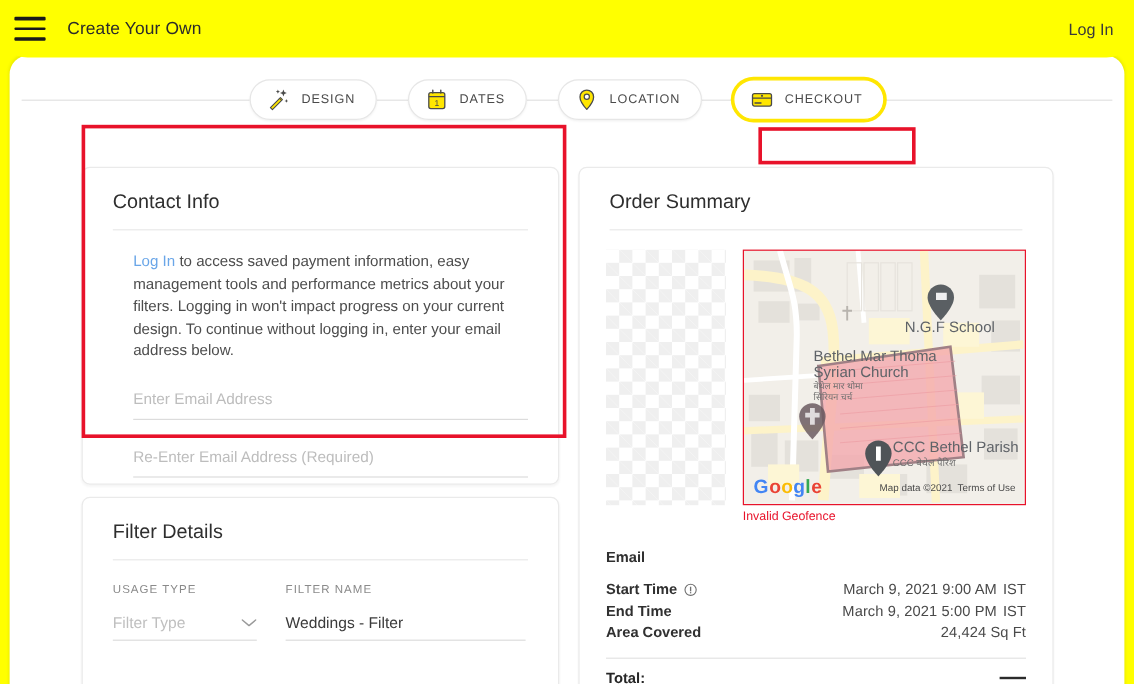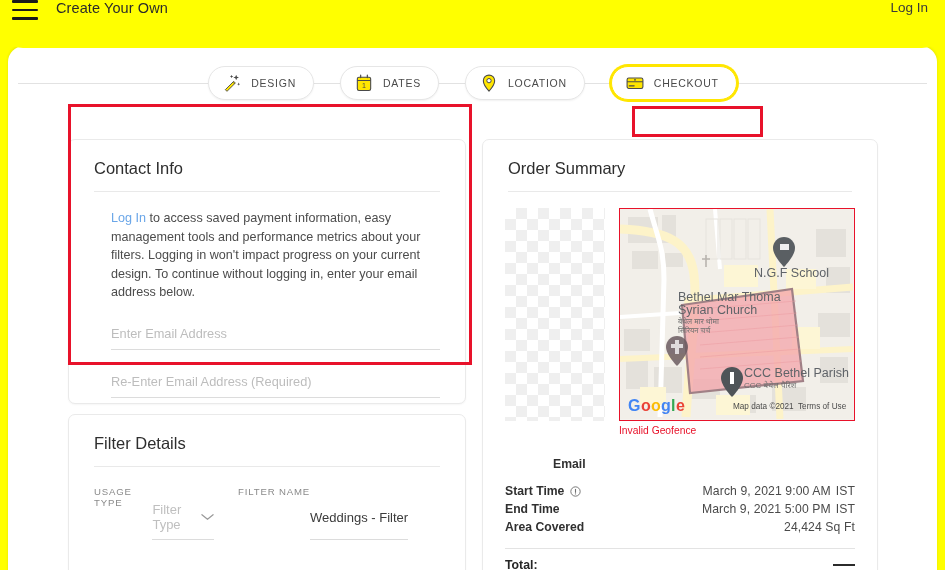--- a/index.html
+++ b/index.html
@@ -20,21 +20,21 @@
     overflow: hidden;
   }
 
   
   .topbar {
     position: absolute;
     left: 0; top: 0;
     width: 945px; height: 48px;
     background: #ffff00;
     display: flex;
-    align-items: flex-start;
+    align-items: center;
     z-index: 5;
     border-radius: 23px;
   }
   .hamburger {
     margin-left: 12px;
     width: 26px; height: 20px;
     display: flex; flex-direction: column; justify-content: space-between;
     cursor: pointer;
   }
   .hamburger span {
@@ -183,38 +183,37 @@
     pointer-events: none;
   }
 
   
   #filter-card { margin-top: 10px; height: 180px; }
   .filter-body {
     padding: 19px 25px 0 25px;
     display: flex;
     gap: 24px;
   }
-  .fld-group { display: flex; flex-direction: row; }
+  .fld-group { display: flex; flex-direction: column; }
   .fld-group.usage { width: 120px; }
   .fld-group.fname { width: 200px; }
   .fld-cap {
     font-size: 9.6px;
     letter-spacing: .85px;
     color: #8a8a8a;
     margin-bottom: 14px;
   }
   .fld-val {
     border-bottom: 1px solid #dcdcdc;
     padding-bottom: 7px;
     font-size: 13px;
     color: #3b3b3b;
     display: flex;
     align-items: center;
     justify-content: space-between;
-    margin-top: 16px;
   }
   .fld-val.ph { color: #bfbfbf; }
   .chev { width: 13px; height: 8px; display:block; }
 
   
   #order-card { min-height: 468px; position: relative; }
   .order-body { padding: 16px 22px 0 22px; }
 
   .preview-row { display: flex; gap: 14px; }
   .thumb-transparent {
@@ -241,21 +240,20 @@
     color: #e8122a;
     margin-top: 4px;
   }
 
   
   .sum-email {
     font-size: 12.2px;
     font-weight: bold;
     color: #303030;
     margin-top: 21px;
-    margin-left: 48px;
   }
   .sum-rows { margin-top: 13px; }
   .sum-row {
     display: flex;
     align-items: flex-start;
     justify-content: space-between;
     height: 18px;
   }
   .sum-k {
     font-size: 12.2px;

